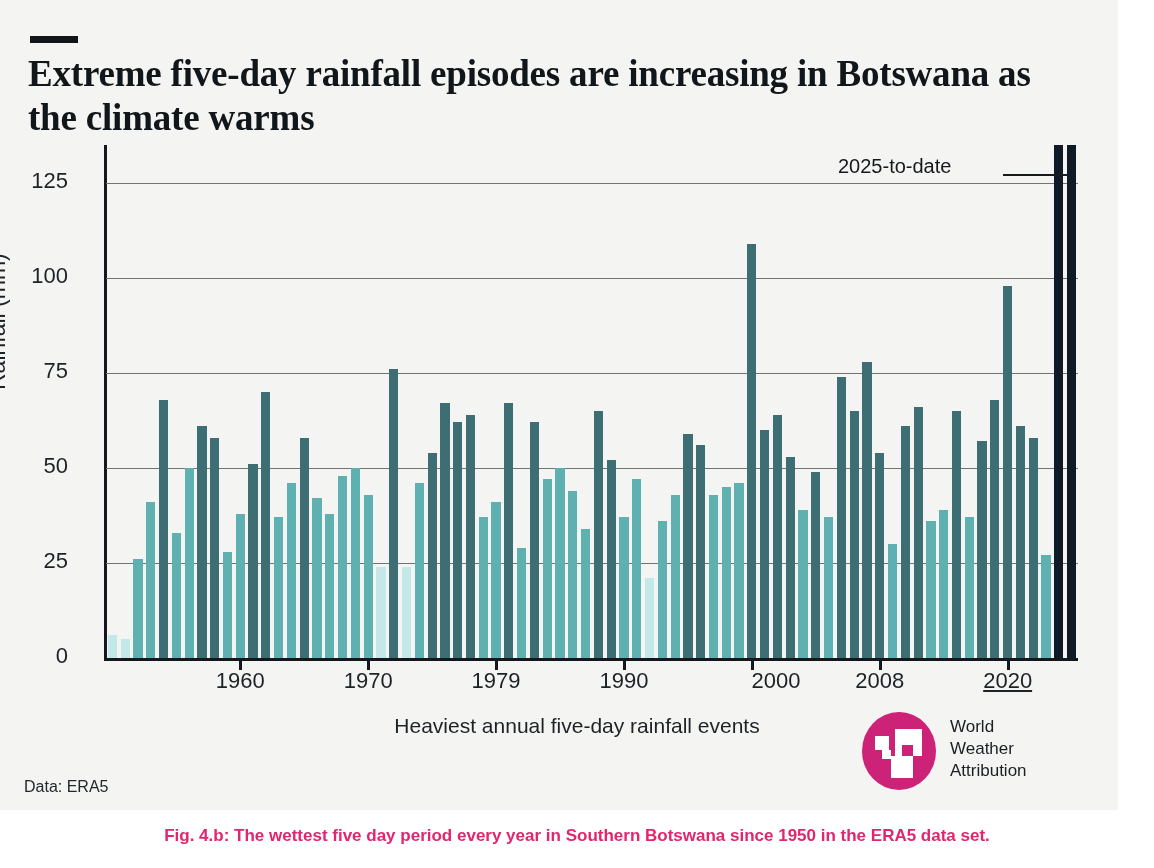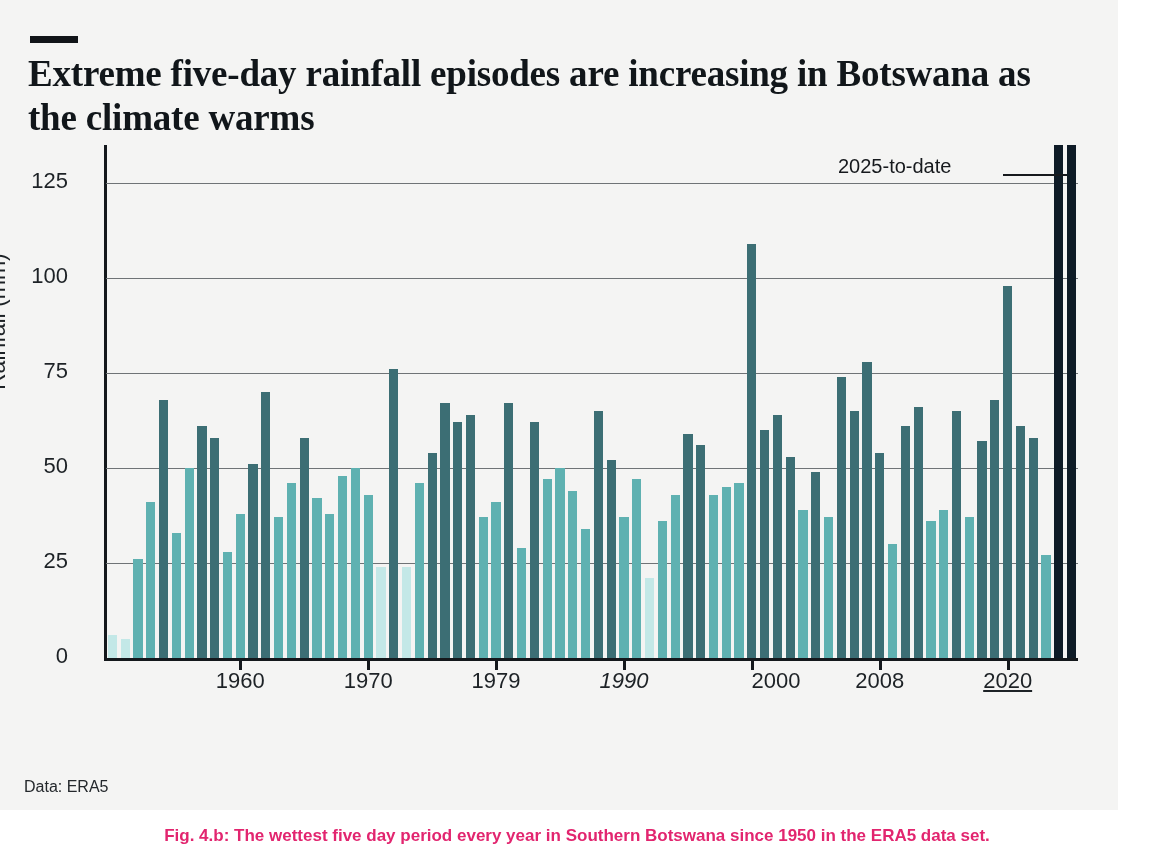--- a/index.html
+++ b/index.html
@@ -117,21 +117,21 @@
       <div class="ytick" style="top: 168px;">125</div>
     </div>
   <div id="xticks">
       <div class="xtickmark" style="left: 239.289px;"></div>
       <div class="xtick" style="left: 195.289px;">1960</div>
       <div class="xtickmark" style="left: 367.184px;"></div>
       <div class="xtick" style="left: 323.184px;">1970</div>
       <div class="xtickmark" style="left: 495.079px;"></div>
       <div class="xtick" style="left: 451.079px;">1979</div>
       <div class="xtickmark" style="left: 622.974px;"></div>
-      <div class="xtick" style="left: 578.974px; font-style: italic;">1990</div>
+      <div class="xtick" style="left: 578.974px;">1990</div>
       <div class="xtickmark" style="left: 750.868px;"></div>
       <div class="xtick" style="left: 731px;">2000</div>
       <div class="xtickmark" style="left: 878.763px;"></div>
       <div class="xtick" style="left: 834.763px;">2008</div>
       <div class="xtickmark" style="left: 1006.66px;"></div>
       <div class="xtick" style="left: 962.658px; text-decoration: underline;">2020</div>
     </div>
 
   <div id="bars">
       <div class="bar" style="left: 1.79053px; width: 9.20842px; height: 22.8px; background: rgb(195, 232, 231);"></div>
@@ -209,20 +209,35 @@
       <div class="bar" style="left: 922.633px; width: 9.20842px; height: 220.4px; background: rgb(60, 110, 116);"></div>
       <div class="bar" style="left: 935.422px; width: 9.20842px; height: 102.6px; background: rgb(95, 177, 177);"></div>
       <div class="bar" style="left: 948.212px; width: 9.20842px; height: 513px; background: rgb(14, 27, 38);"></div>
       <div class="bar" style="left: 961.001px; width: 9.20842px; height: 513px; background: rgb(14, 27, 38);"></div>
     </div>
 
   <div id="annot">2025-to-date</div>
   <div id="annot-line"></div>
 
   <div id="ylabel">Rainfall (mm)</div>
+  <div id="xlabel">Heaviest annual five-day rainfall events</div>
 
   <div id="datasrc">Data: ERA5</div>
 
+  <div id="logo">
+    <div id="logo-circle">
+      <div class="sq" style="left:13px;top:24px;width:14px;height:14px;"></div>
+      <div class="sq" style="left:20px;top:38px;width:9px;height:9px;"></div>
+      <div class="sq" style="left:33px;top:17px;width:27px;height:27px;"></div>
+      <div class="sq" style="left:29px;top:44px;width:22px;height:22px;"></div>
+      <div class="sq" style="left:40px;top:33px;width:11px;height:11px;background:#cc2277;"></div>
+    </div>
+    <div id="logo-text">
+      <div>World</div>
+      <div>Weather</div>
+      <div>Attribution</div>
+    </div>
+  </div>
 
   <div id="rightgutter"></div>
 </div>
 
 <div id="caption">Fig. 4.b: The wettest five day period every year in Southern Botswana since 1950 in the ERA5 data set.</div>
 
 </body></html>

